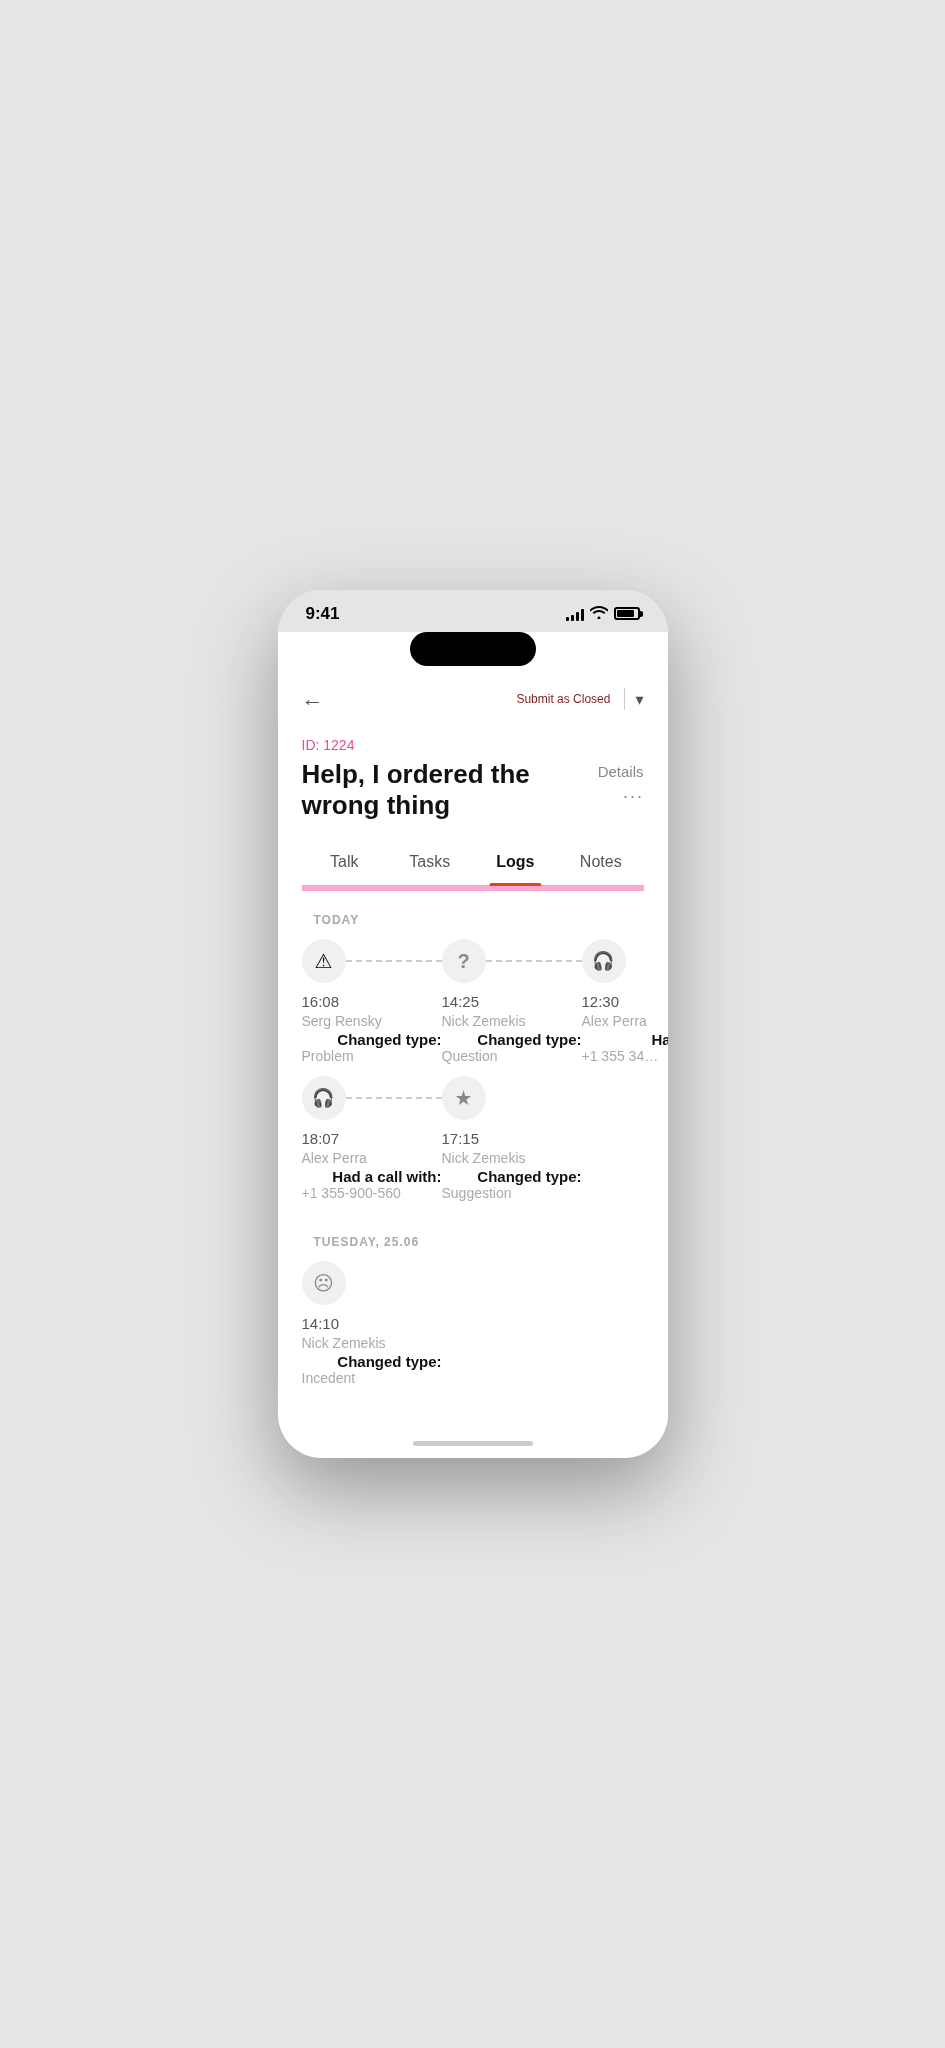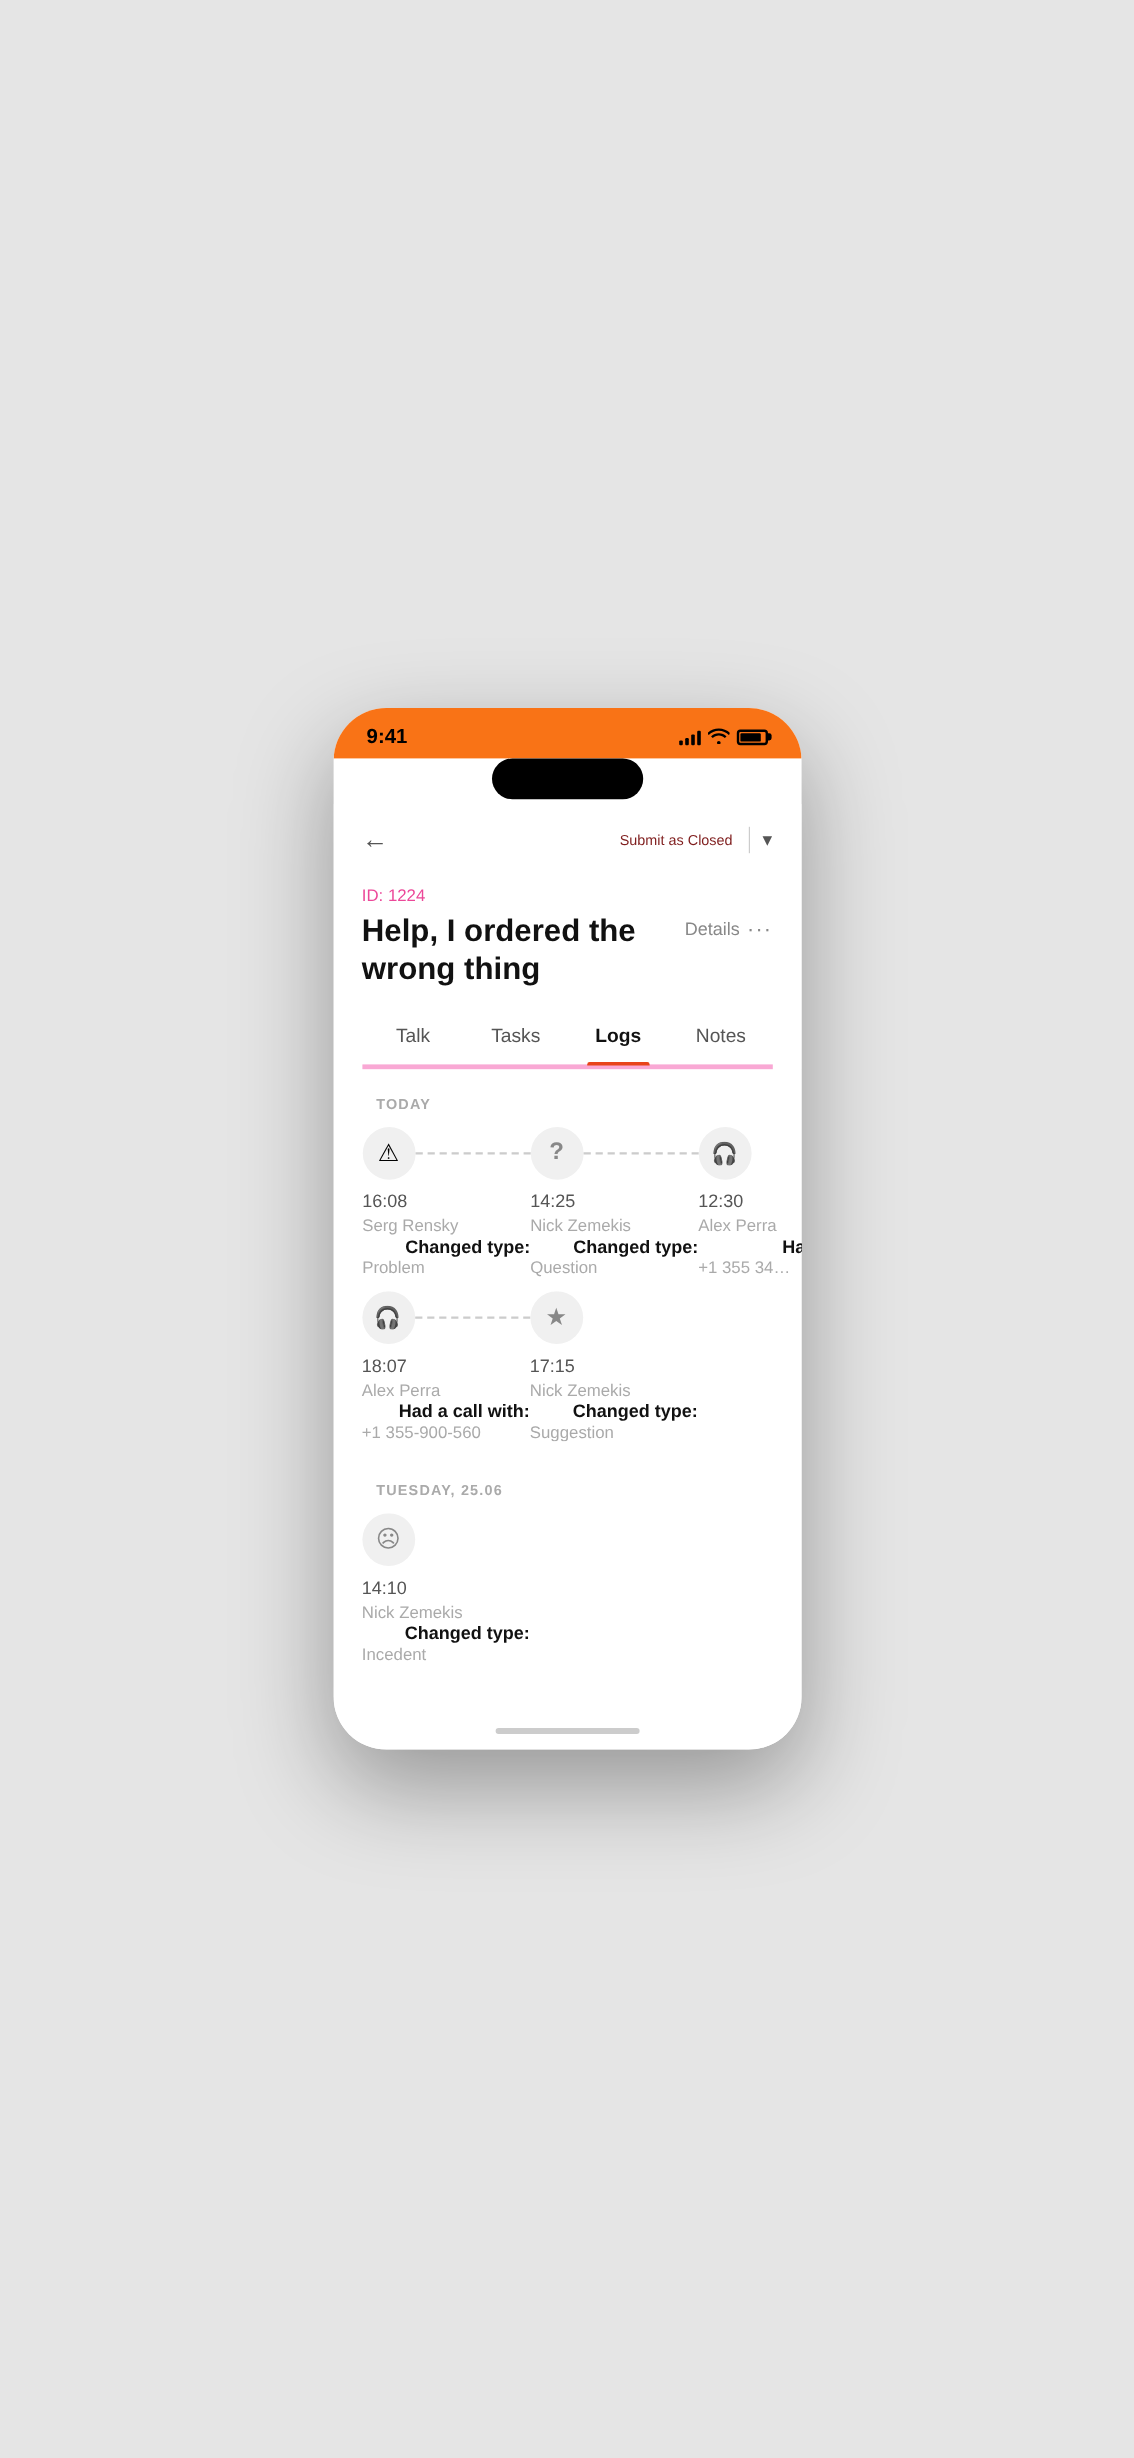--- a/index.html
+++ b/index.html
@@ -25,21 +25,21 @@
       display: flex;
       flex-direction: column;
     }
 
     
     .status-bar {
       display: flex;
       justify-content: space-between;
       align-items: center;
       padding: 14px 28px 8px 28px;
-      background: #f97316;
+      background: #e5e5e5;
       gap: 11px;
     }
 
     .status-time {
       font-size: 17px;
       font-weight: 600;
       color: #000;
     }
 
     .status-icons {
@@ -177,43 +177,44 @@
     .ticket-title {
       font-size: 26px;
       font-weight: 700;
       color: #111;
       line-height: 1.2;
       max-width: 240px;
     }
 
     .ticket-details-btn {
       display: flex;
-      align-items: center;
+      align-items: flex-end;
       gap: 6px;
       cursor: pointer;
       padding-top: 4px;
+      flex-direction: column;
     }
 
     .details-label {
       font-size: 15px;
       color: #888;
     }
 
     .dots-icon {
       font-size: 18px;
       color: #888;
       letter-spacing: 1px;
     }
 
     
     .tabs {
       display: flex;
       margin-top: 20px;
       background: #fff;
-      border-bottom: 4px solid #f9a8d4;
+      border-bottom: 6px solid #f9a8d4;
       position: relative;
     }
 
     .tab {
       flex: 1;
       text-align: center;
       padding: 12px 0 14px 0;
       font-size: 16px;
       color: #555;
       cursor: pointer;

